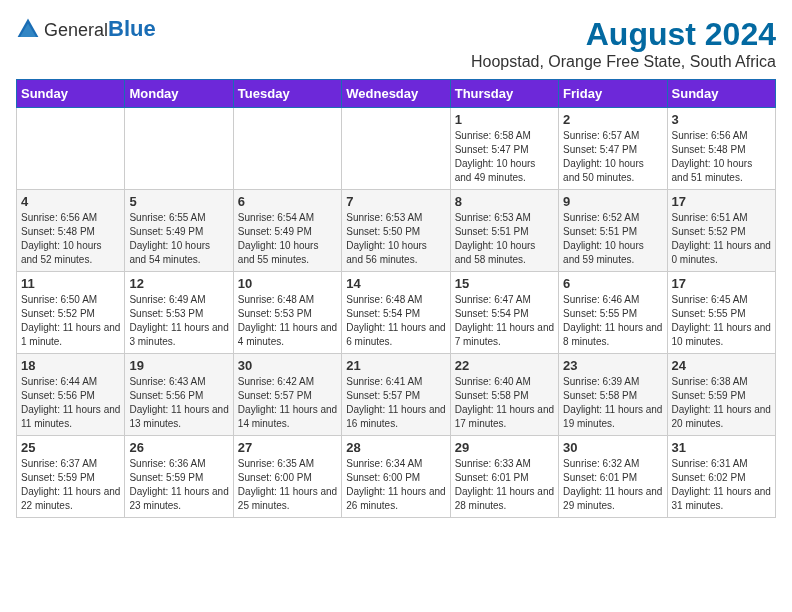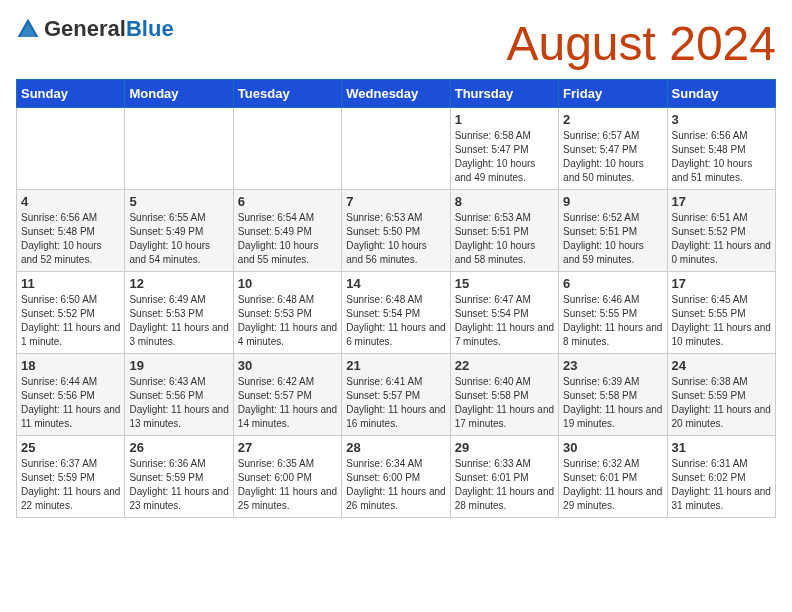--- a/index.html
+++ b/index.html
@@ -22,35 +22,35 @@
       gap: 4px;
     }
     .logo-icon {
       width: 24px;
       height: 24px;
     }
     .title-area {
       text-align: right;
     }
     .main-title {
-      font-size: 48px;
-      font-weight: normal;
-      color: #c2410c;
+      font-size: 32px;
+      font-weight: bold;
+      color: #0369a1;
     }
     .subtitle {
       font-size: 16px;
       color: #333;
     }
     .calendar-table {
       width: 100%;
       border-collapse: collapse;
       font-size: 11px;
     }
     .calendar-table thead tr th {
-      background-color: #1d4ed8;
+      background-color: #6d28d9;
       color: #fff;
       padding: 6px 4px;
       text-align: left;
       font-size: 13px;
       border: 1px solid #1a6db5;
     }
     .calendar-table tbody tr td {
       border: 1px solid #ccc;
       vertical-align: top;
       padding: 4px;
@@ -80,25 +80,26 @@
 <body>
 
 <div>
   <div class="header-section">
     <div class="logo">
       <svg class="logo-icon" viewBox="0 0 30 30" xmlns="http://www.w3.org/2000/svg">
         <polygon points="15,2 28,25 2,25" fill="#1a6db5"></polygon>
         <polygon points="15,8 25,25 5,25" fill="#4a9fd4" opacity="0.5"></polygon>
       </svg>
       <span>
-        <span style="color:#333;font-size:22px;font-weight:bold;">General</span><span style="color:#1a6db5;font-size:22px;font-weight:bold;">Blue</span>
+        <span style="color:#333;font-size:18px;font-weight:normal;">General</span><span style="color:#1a6db5;font-size:22px;font-weight:bold;">Blue</span>
       </span>
     </div>
     <div class="title-area">
       <div class="main-title">August 2024</div>
+      <div class="subtitle">Hoopstad, Orange Free State, South Africa</div>
     </div>
   </div>
 
   <table class="calendar-table">
     <thead>
       <tr>
       <th>Sunday</th>
           <th>Monday</th>
           <th>Tuesday</th>
           <th>Wednesday</th>

